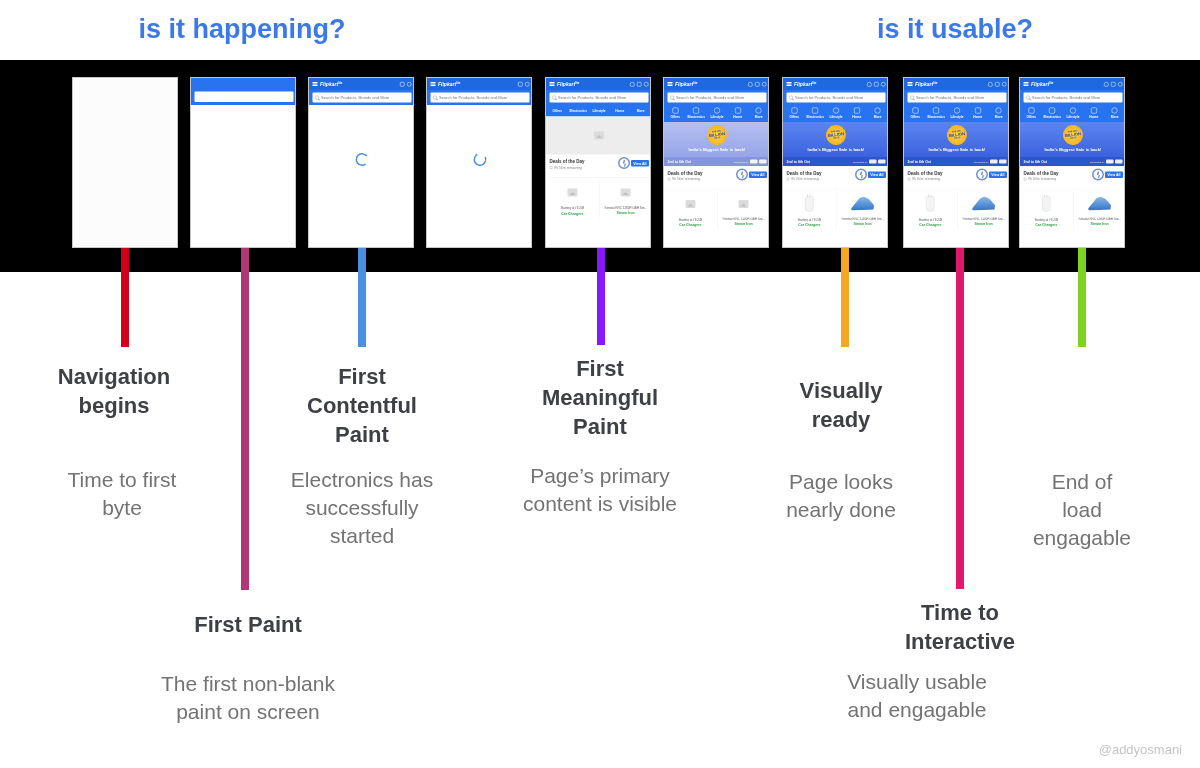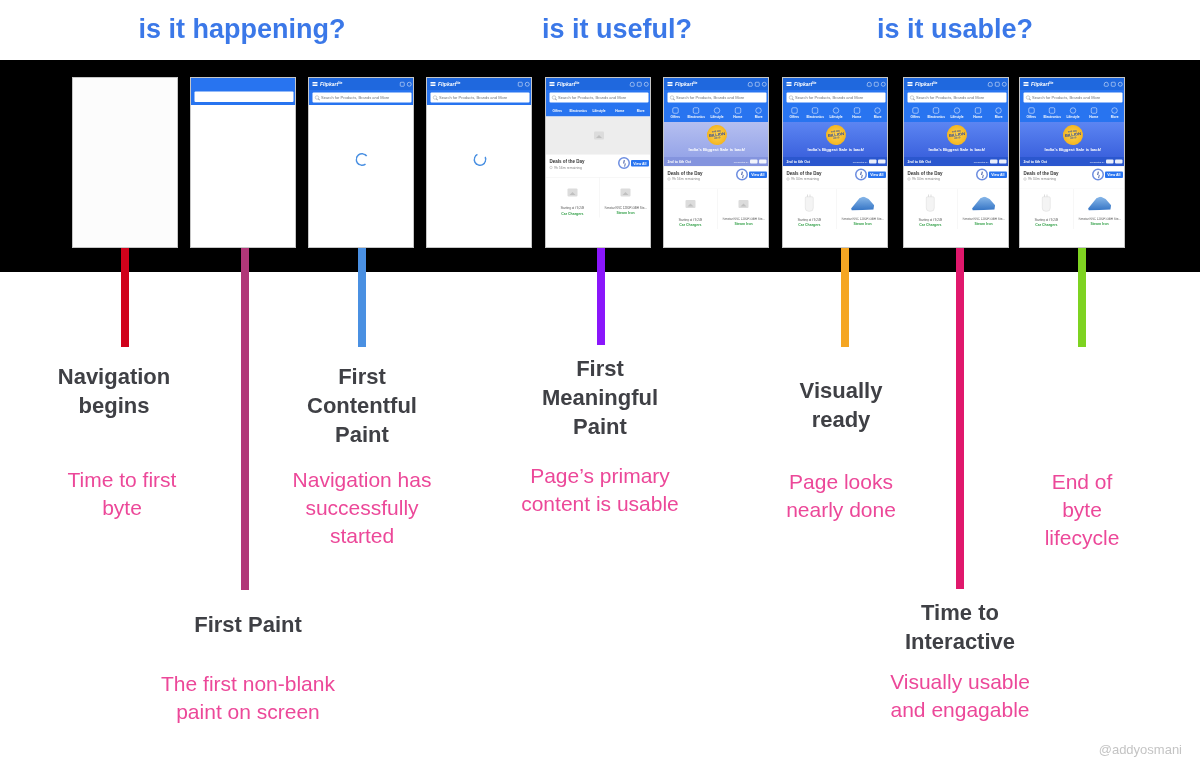--- a/index.html
+++ b/index.html
@@ -97,31 +97,30 @@
   .img-iron{width:46px;height:30px;background:linear-gradient(#8AB9EA,#2E6FC2);
             clip-path:polygon(0% 80%,36% 12%,54% 0%,76% 16%,100% 58%,97% 86%,3% 93%);}
   .prod-cap{font-size:6px;color:#555;white-space:nowrap;overflow:hidden;max-width:98px;}
   .prod-link{font-size:7px;color:#2E9E44;font-weight:700;white-space:nowrap;}
   
   .tline{position:absolute;width:8px;}
   
   .m-head{position:absolute;transform:translateX(-50%);text-align:center;white-space:pre-line;
           font-size:22px;line-height:29px;font-weight:700;color:#3F4045;}
   .m-sub{position:absolute;transform:translateX(-50%);text-align:center;white-space:pre-line;
-         font-size:21px;line-height:28px;color:#ec4899;}
+         font-size:21px;line-height:28px;color:#737373;}
   
   #credit{position:absolute;right:18px;top:742px;font-size:13px;color:#C4C4C4;margin-left:36px;}
 </style>
 </head>
 <body>
 
 <div id="stage">
 
   <div class="question" style="left:242px">is it happening?</div>
-  <div class="question" style="left:617px">is it useful?</div>
   <div class="question" style="left:955px">is it usable?</div>
 
   <div id="band"></div>
 
   <div class="phone" style="left:72px"></div>
 
   <div class="phone" style="left:190px">
     <div class="pin">
       <div class="p2bar">
         <div class="p2box"></div>
@@ -568,42 +567,42 @@
   <div class="tline" style="left: 1078px; top: 248px; height: 99px; background: rgb(126, 211, 33);"></div>
 
   <div class="m-head" style="left:114px;top:362px">Navigation
 begins</div>
   <div class="m-sub" style="left:122px;top:466px">Time to first
 byte</div>
 
   <div class="m-head" style="left:362px;top:362px">First
 Contentful
 Paint</div>
-  <div class="m-sub" style="left:362px;top:466px">Navigation has
+  <div class="m-sub" style="left:362px;top:466px">Electronics has
 successfully
 started</div>
 
   <div class="m-head" style="left:600px;top:354px">First
 Meaningful
 Paint</div>
   <div class="m-sub" style="left:600px;top:462px">Page’s primary
-content is usable</div>
+content is visible</div>
 
   <div class="m-head" style="left:841px;top:376px">Visually
 ready</div>
   <div class="m-sub" style="left:841px;top:468px">Page looks
 nearly done</div>
 
   <div class="m-sub" style="left:1082px;top:468px">End of
-byte lifecycle</div>
+load engagable</div>
 
   <div class="m-head" style="left:248px;top:610px">First Paint</div>
   <div class="m-sub" style="left:248px;top:670px">The first non-blank
 paint on screen</div>
 
   <div class="m-head" style="left:960px;top:598px">Time to
 Interactive</div>
-  <div class="m-sub" style="left:960px;top:668px">Visually usable
+  <div class="m-sub" style="left:917px;top:668px">Visually usable
 and engagable</div>
 
   <div id="credit">@addyosmani</div>
 
 </div>
 
 </body></html>

